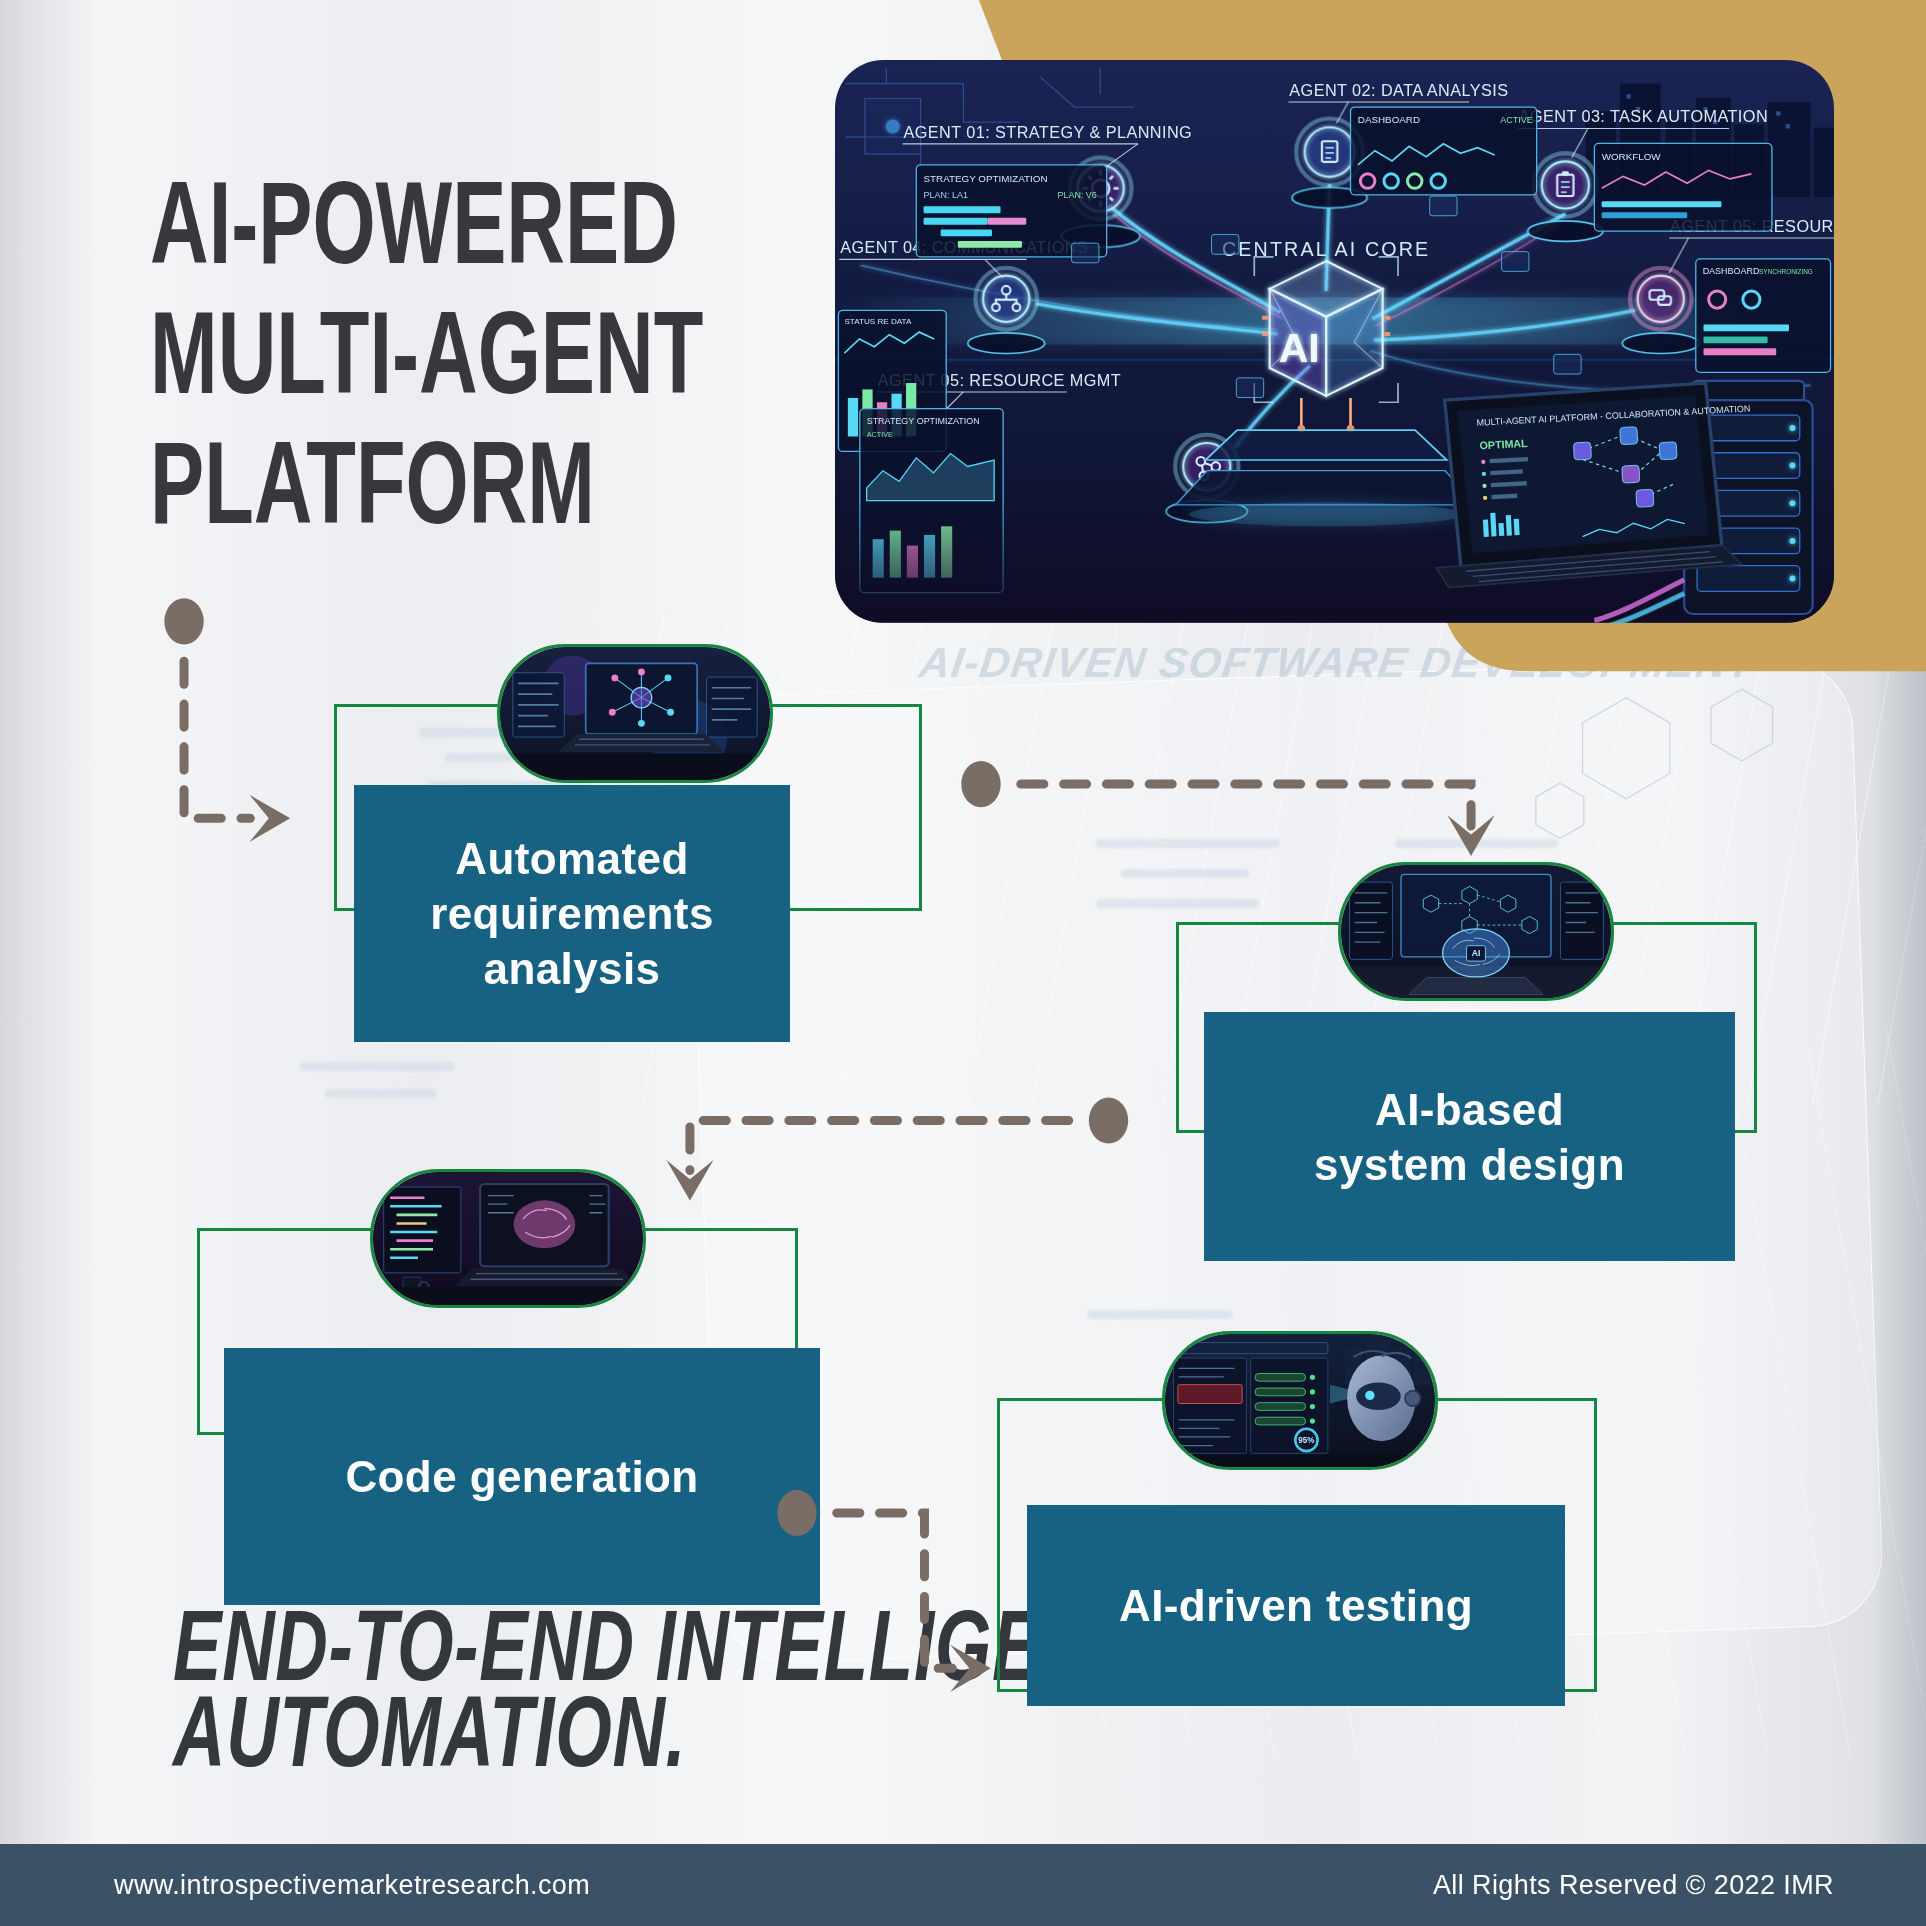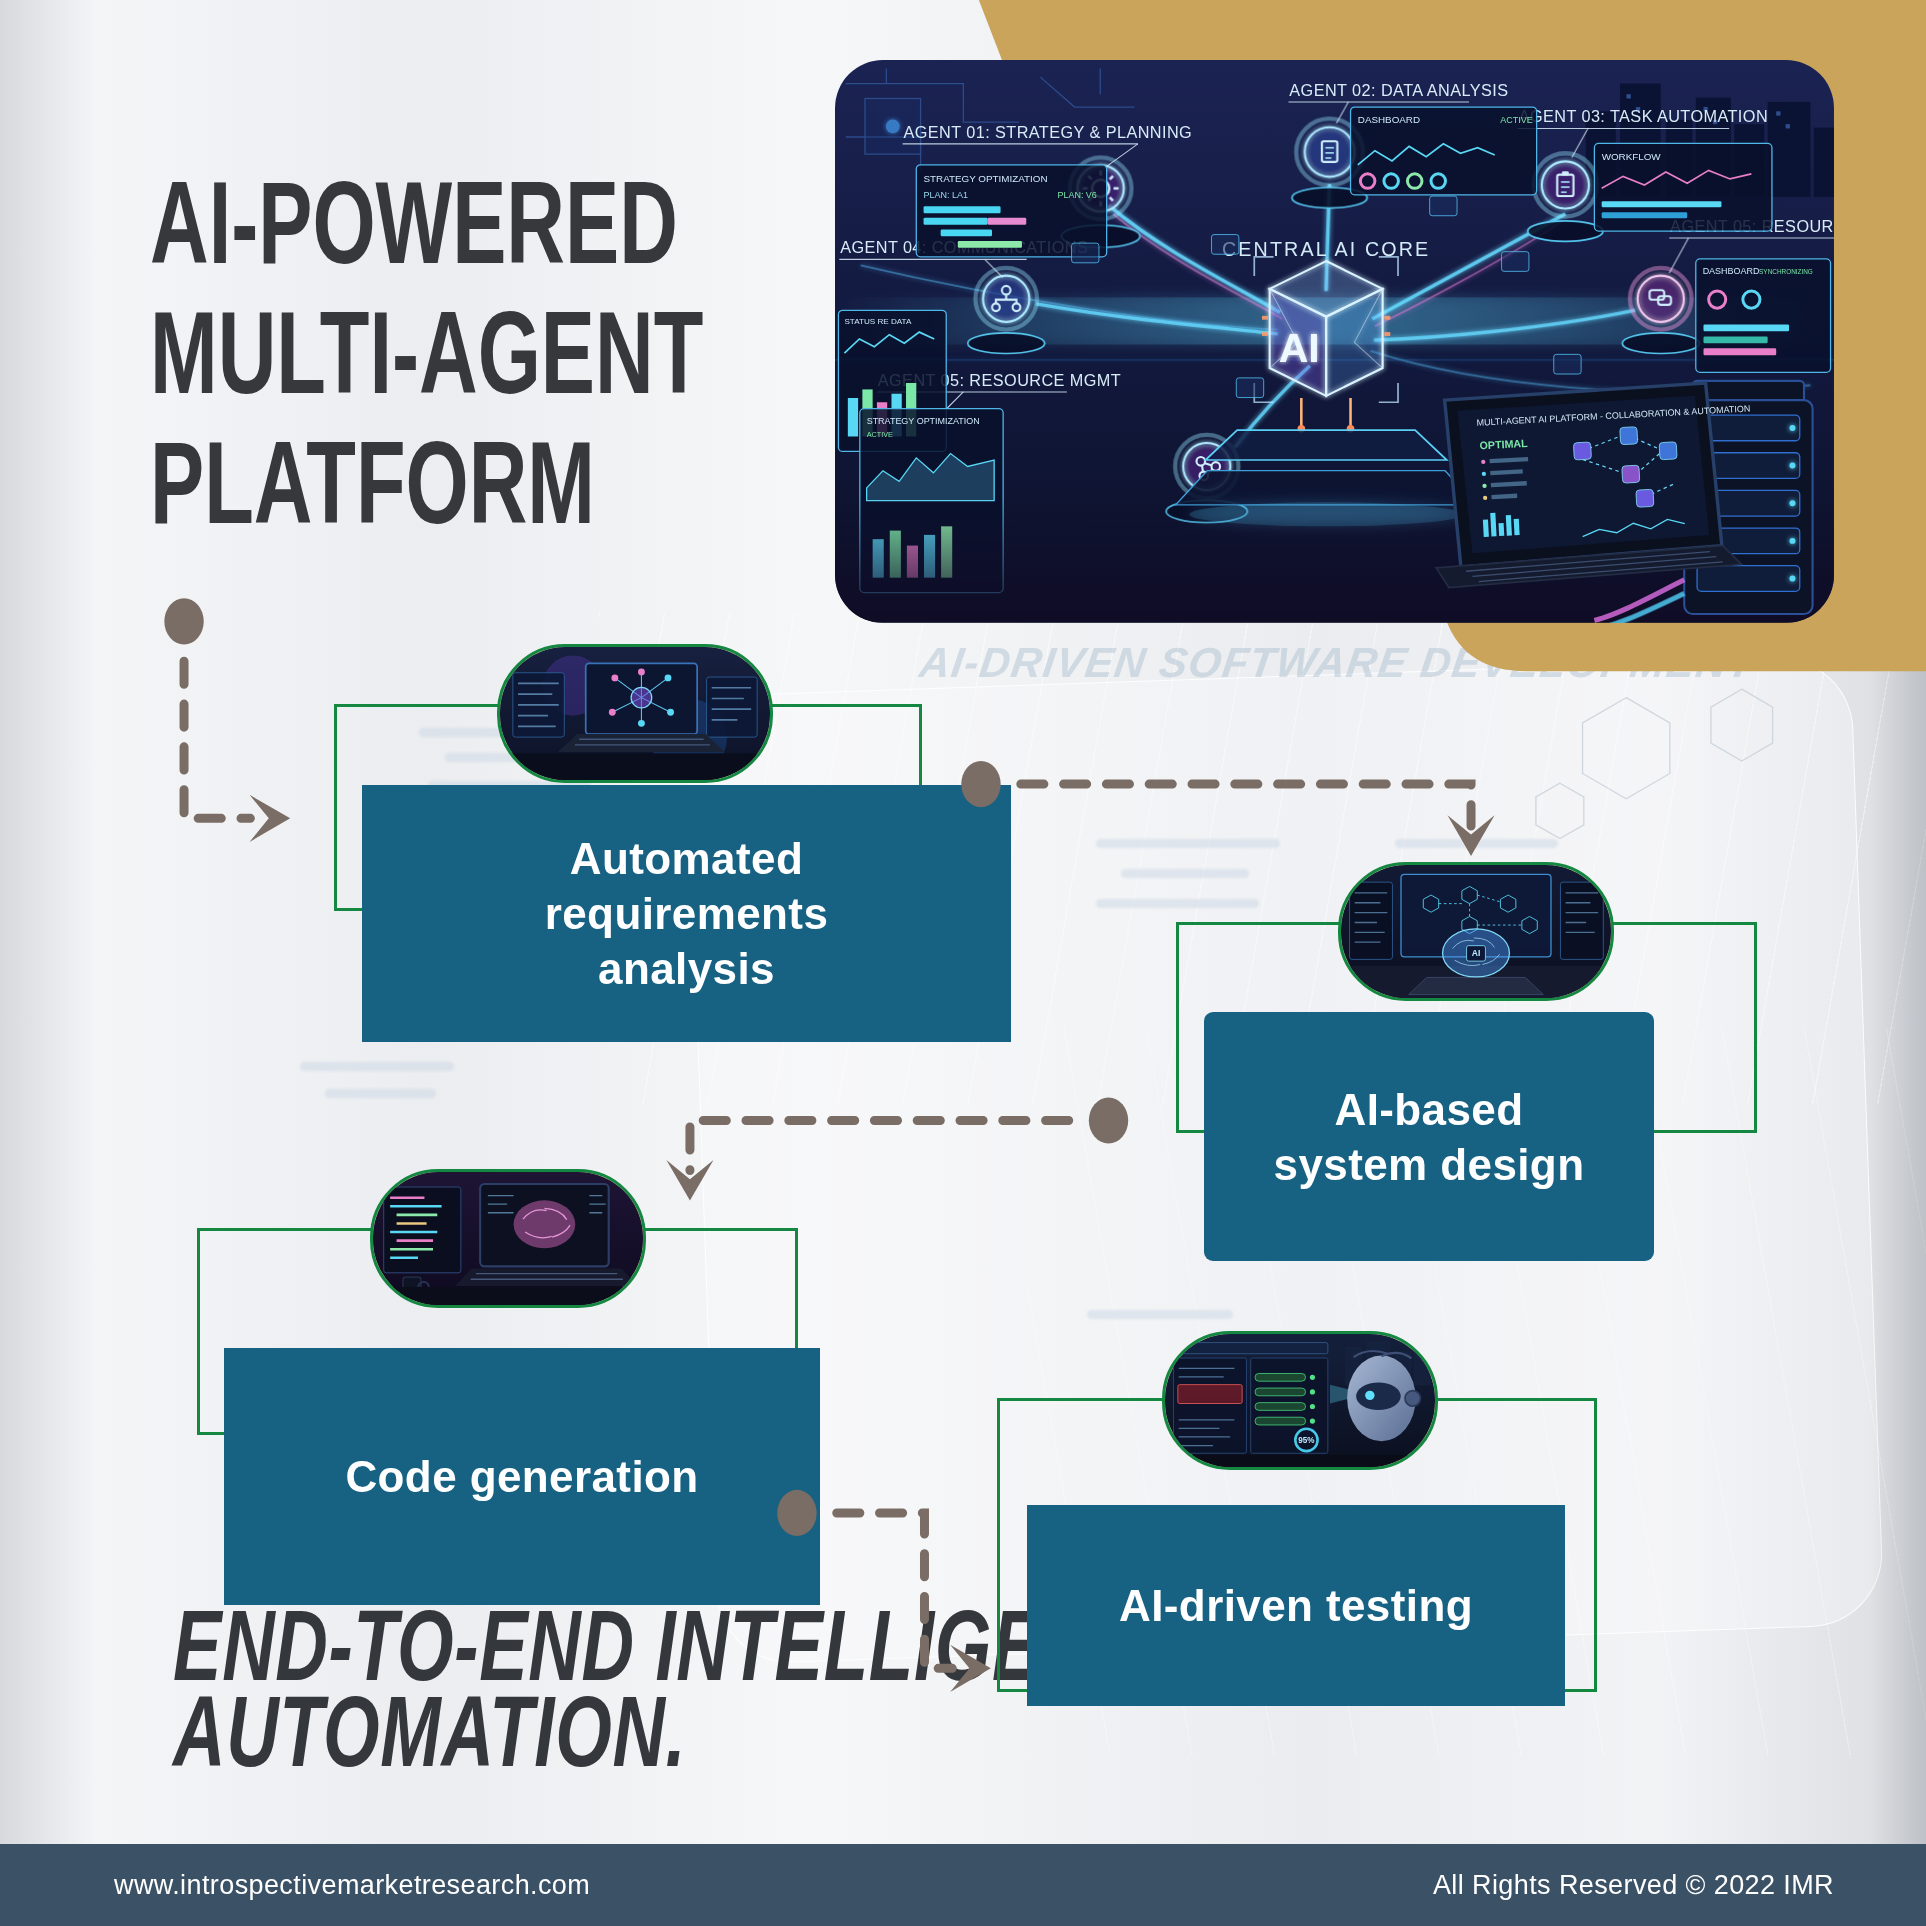--- a/index.html
+++ b/index.html
@@ -437,21 +437,21 @@
 </svg>
 </div>
 
 <div class="abs" id="title">
   <div class="tl">AI-POWERED</div>
   <div class="tl">MULTI-AGENT</div>
   <div class="tl">PLATFORM</div>
 </div>
 
 <div class="abs frame" style="left:334px;top:704px;width:582px;height:201px;"></div>
-<div class="abs stepbox" style="left:362px;top:785px;width:649px;height:257px;">
+<div class="abs stepbox" style="left:354px;top:785px;width:436px;height:257px;">
   <div class="ln">Automated</div>
   <div class="ln">requirements</div>
   <div class="ln">analysis</div>
 </div>
 <div class="abs pill" style="left:497px;top:644px;">
   <svg viewBox="0 0 630 310" preserveAspectRatio="none">
     <defs>
         <linearGradient id="pg1" x1="0" y1="0" x2="0" y2="1">
           <stop offset="0" stop-color="#17203f"></stop>
           <stop offset="1" stop-color="#0c1226"></stop>
@@ -485,21 +485,21 @@
       </g>
     <path d="M180 203 L480 203 L525 245 L135 245 Z" fill="#1a2236"></path>
     <g stroke="rgba(110,140,190,.5)" stroke-width="3">
         <path d="M185 215 h290 M175 228 h315"></path>
       </g>
     <rect x="0" y="248" width="630" height="62" fill="#0a0e1c"></rect>
   </svg>
 </div>
 
 <div class="abs frame" style="left:1176px;top:922px;width:575px;height:205px;"></div>
-<div class="abs stepbox" style="left:1204px;top:1012px;width:450px;height:249px;border-radius:9px;">
+<div class="abs stepbox" style="left:1204px;top:1012px;width:531px;height:249px;">
   <div class="ln">AI-based</div>
   <div class="ln">system design</div>
 </div>
 <div class="abs pill" style="left:1338px;top:862px;">
   <svg viewBox="0 0 630 310" preserveAspectRatio="none">
     <defs>
         <linearGradient id="pg2" x1="0" y1="0" x2="0" y2="1">
           <stop offset="0" stop-color="#131a34"></stop>
           <stop offset="1" stop-color="#0b0f20"></stop>
         </linearGradient>

